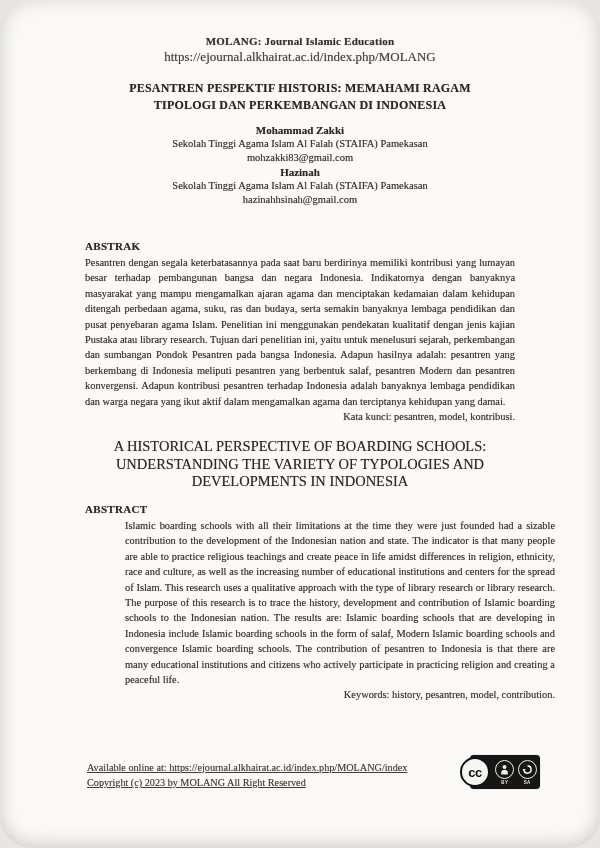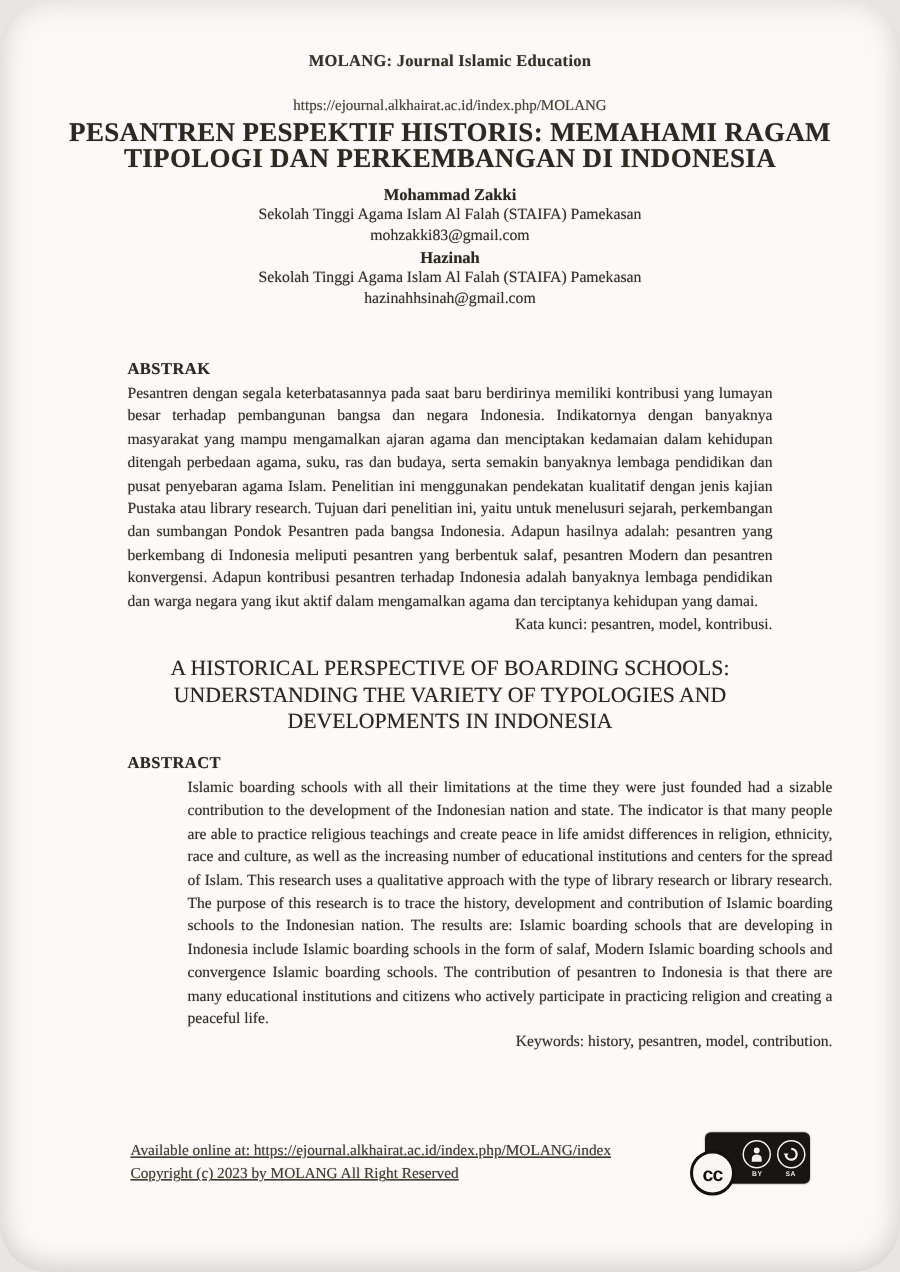--- a/index.html
+++ b/index.html
@@ -15,23 +15,23 @@
     overflow:hidden;
     box-shadow:inset 0 0 22px rgba(150,145,135,0.28), inset 0 -6px 14px rgba(140,135,125,0.18);
     color:#36312a;
     border-radius:32px;
   }
   .page *{text-shadow:0 0 0.7px rgba(70,60,48,0.55);}
   .abs{position:absolute;}
   .centered{left:40px;right:40px;text-align:center;}
 
   .journal-name{font-weight:bold;font-size:11px;letter-spacing:0.2px;}
-  .journal-url{font-size:10px;margin-top:18px;color:#4a443b;}
+  .journal-url{font-size:13px;margin-top:2px;color:#4a443b;}
 
-  .paper-title{font-weight:bold;font-size:18px;line-height:17px;letter-spacing:0.2px;color:#2d2822;}
+  .paper-title{font-weight:bold;font-size:12px;line-height:17px;letter-spacing:0.2px;color:#2d2822;}
 
   .authors{font-size:10.5px;line-height:14px;}
   .author-name{font-weight:bold;font-size:11px;color:#2d2822;}
 
   .sec-heading{font-weight:bold;font-size:11px;color:#2d2822;letter-spacing:0.3px;}
   .body-block{left:85px;width:430px;font-size:10.4px;line-height:15.4px;text-align:justify;}
   .body-block p{margin:0;}
   .kw-line{text-align:right;}
 
   .title-en{font-weight:normal;font-size:14.5px;line-height:17.5px;color:#2d2822;}
@@ -39,21 +39,21 @@
   .footer{left:87px;font-size:10.2px;line-height:15.2px;color:#443e35;}
 
   
   .cc-badge{
     left:470px;top:755px;width:70px;height:34px;
     background:#171615;border-radius:4px;
     box-shadow:0 0 1px rgba(0,0,0,0.6);
   }
   .cc-badge *{text-shadow:none;}
   .cc-circle{
-    position:absolute;left:-10px;top:12px;
+    position:absolute;left:-10px;top:2px;
     width:26px;height:26px;border-radius:50%;
     background:#f7f6f4;border:2.5px solid #121110;
     color:#121110;font-weight:bold;font-size:13px;
     font-family:"Liberation Sans",sans-serif;
     display:flex;align-items:center;justify-content:center;
     line-height:1;letter-spacing:-0.5px;
   }
   .cc-icon-group{
     position:absolute;left:22px;top:0;right:0;bottom:0;
     display:flex;justify-content:space-evenly;align-items:center;

